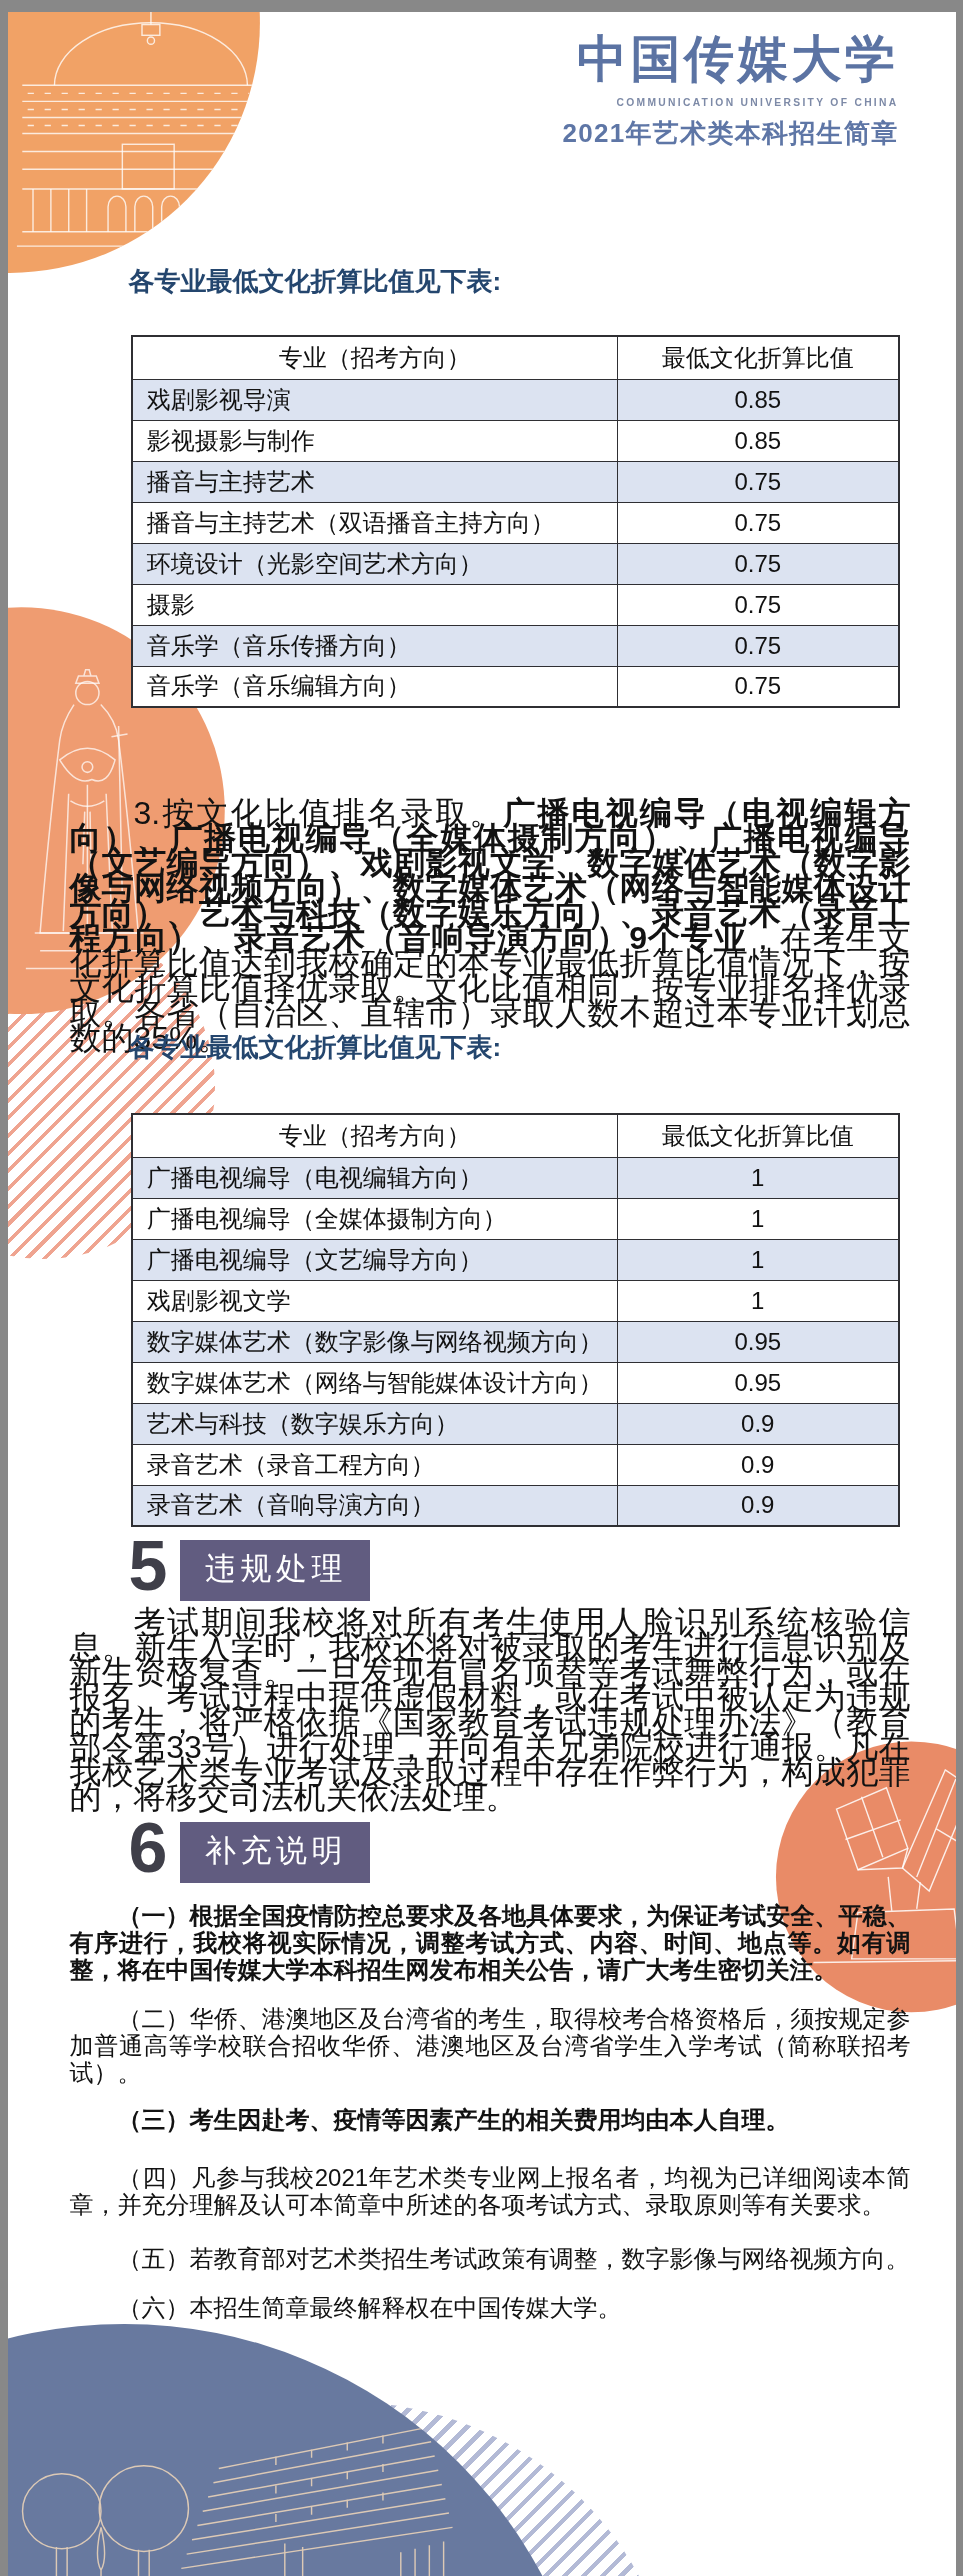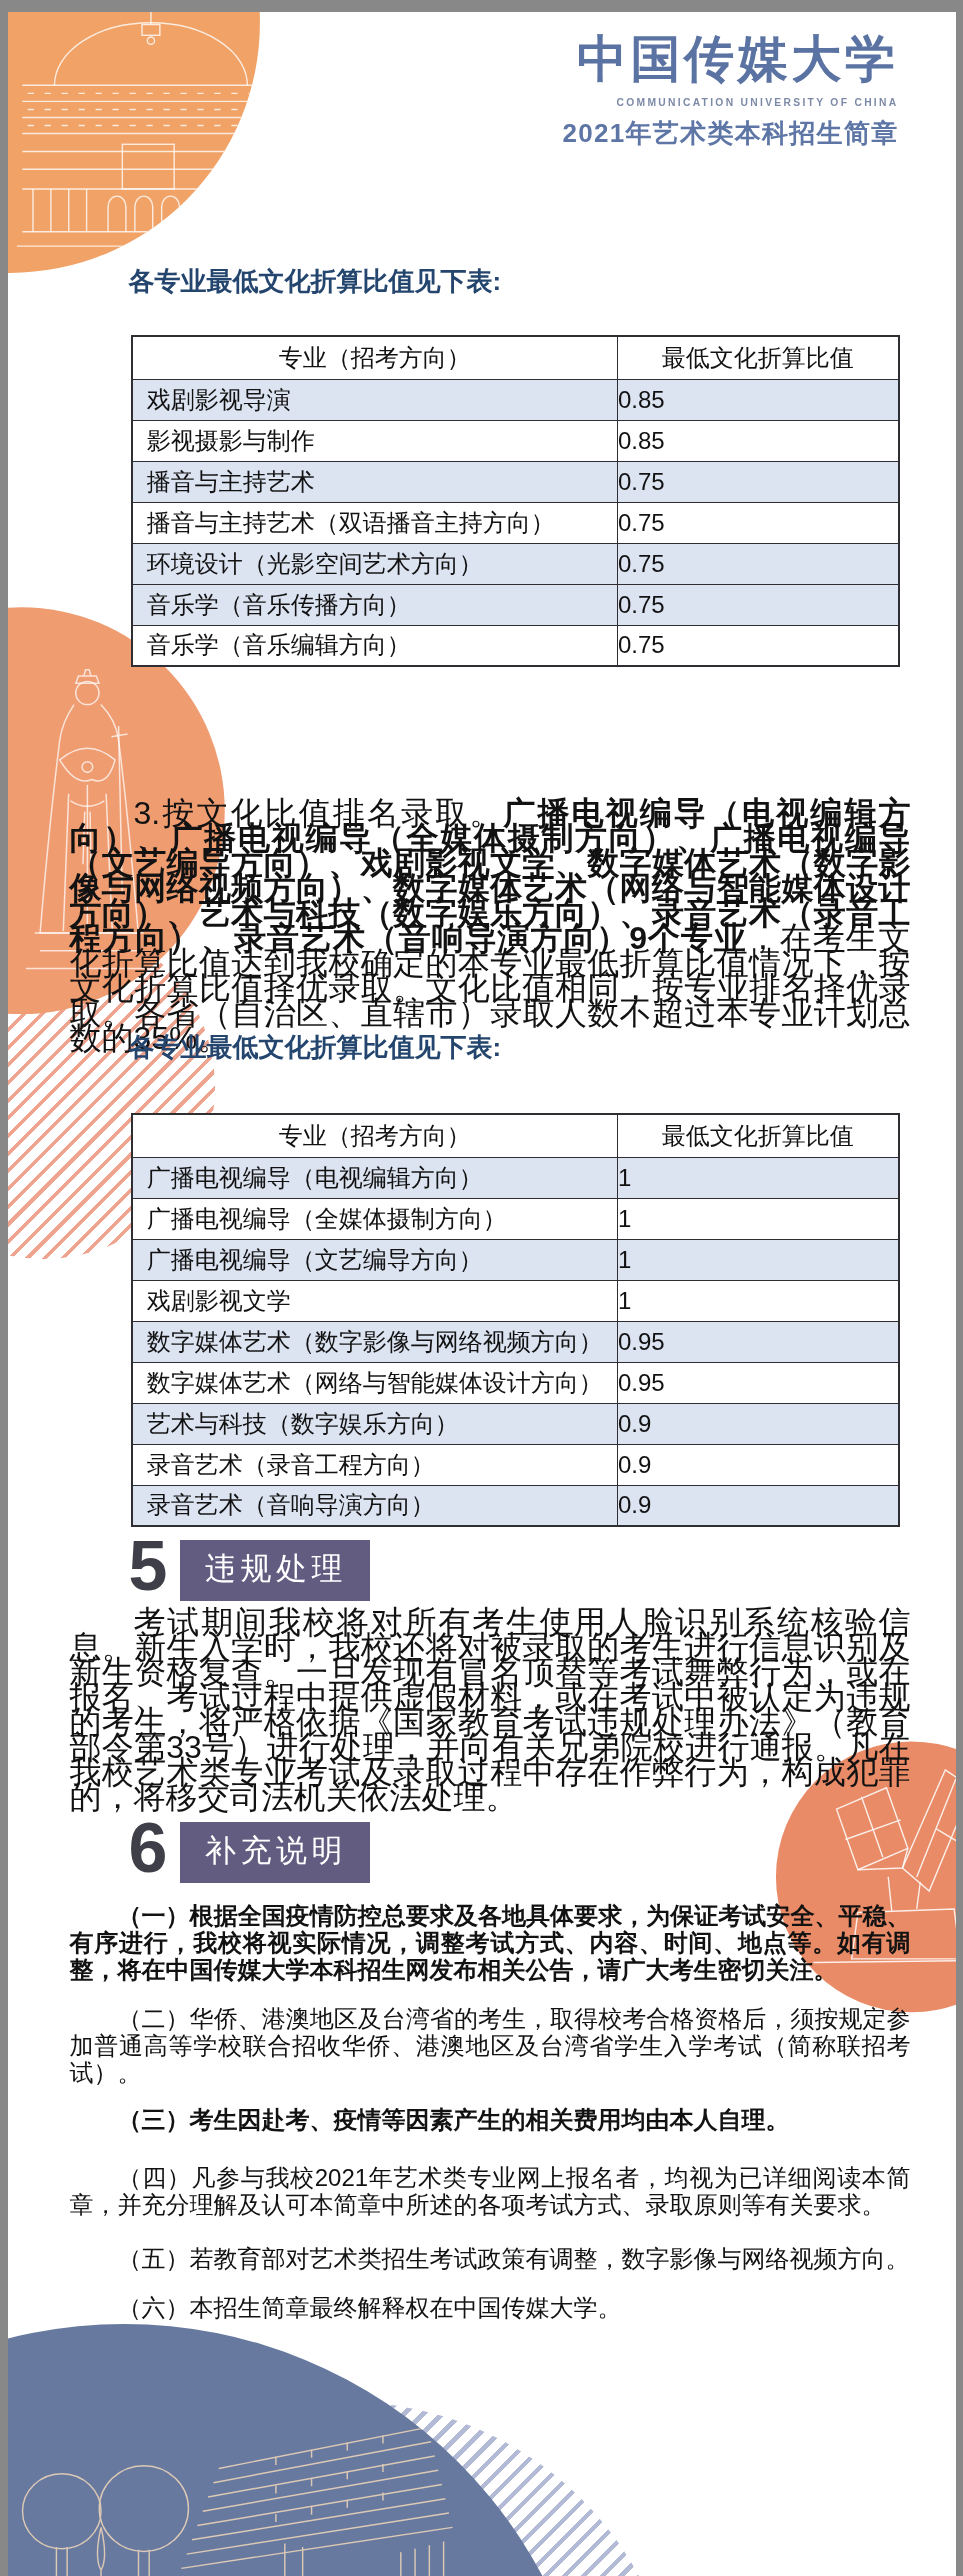--- a/index.html
+++ b/index.html
@@ -29,21 +29,21 @@
   .caption{font-size:26px;font-weight:bold;color:var(--caption-navy);}
   .cap1{left:121px;top:252px;}
   .cap2{left:121px;top:1018px;}
   
   .ratio-table{border-collapse:collapse;background:#fff;table-layout:fixed;width:769px;}
   .ratio-table,.ratio-table th,.ratio-table td{border:1.8px solid var(--table-border);}
   .ratio-table{border-width:2.2px;padding-left:14px;}
   .ratio-table th{height:43px;font-size:24px;font-weight:normal;color:var(--text-black);text-align:center;}
   .ratio-table td{height:41px;font-size:24px;color:var(--text-black);}
   .ratio-table td.name{text-align:left;padding-left:14.3px;}
-  .ratio-table td.val{text-align:left;}
+  .ratio-table td.val{text-align:center;}
   .ratio-table tr.alt{background:var(--row-blue);}
   .tbl1{left:123px;top:323px;}
   .tbl2{left:123px;top:1101px;}
   
   .para{width:841px;font-size:32px;line-height:25px;color:var(--text-black);text-align:justify;text-indent:2em;}
   .para b{font-weight:bold;}
   .para-admission{left:62px;top:789px;}
   .sec-body{left:62px;top:1598px;}
   
   .sec-heading{display:flex;align-items:flex-start;}
@@ -179,20 +179,24 @@
           <td class="val">0.75</td>
         </tr>
     <tr>
           <td class="name">播音与主持艺术（双语播音主持方向）</td>
           <td class="val">0.75</td>
         </tr>
     <tr class="alt">
           <td class="name">环境设计（光影空间艺术方向）</td>
           <td class="val">0.75</td>
         </tr>
+    <tr>
+          <td class="name">摄影</td>
+          <td class="val">0.75</td>
+        </tr>
     <tr class="alt">
           <td class="name">音乐学（音乐传播方向）</td>
           <td class="val">0.75</td>
         </tr>
     <tr>
           <td class="name">音乐学（音乐编辑方向）</td>
           <td class="val">0.75</td>
         </tr>
   </tbody>
     </table>

